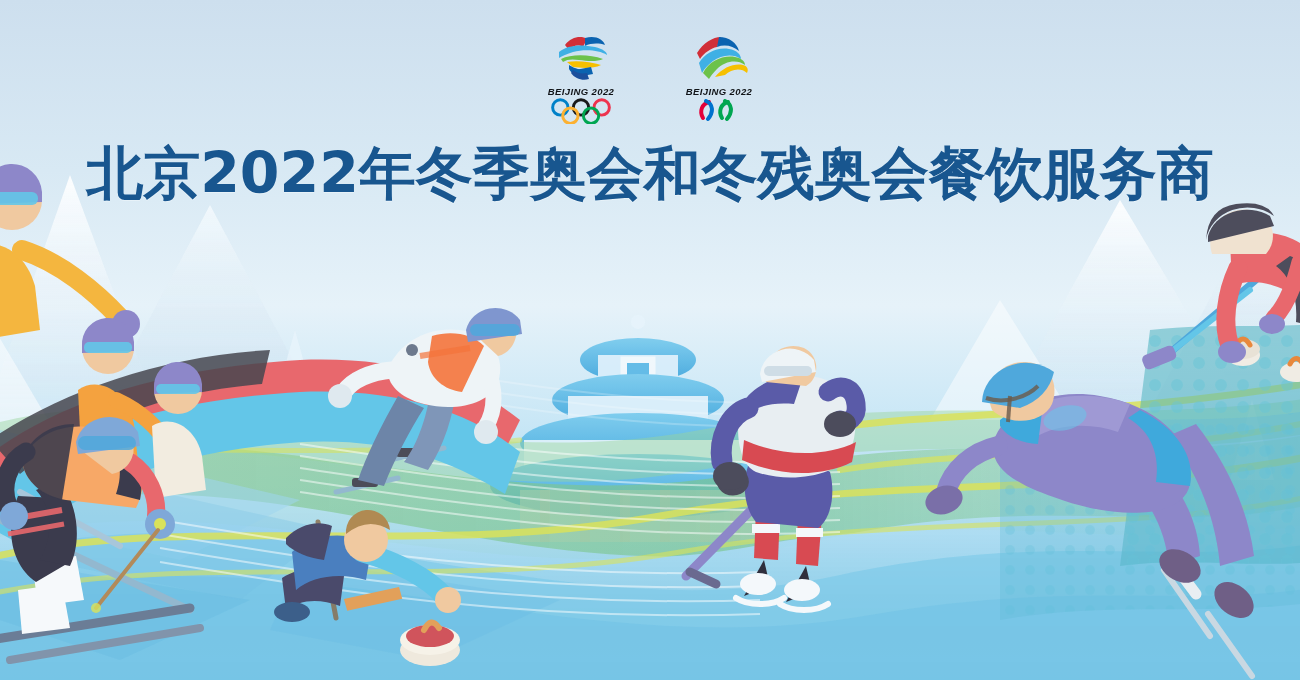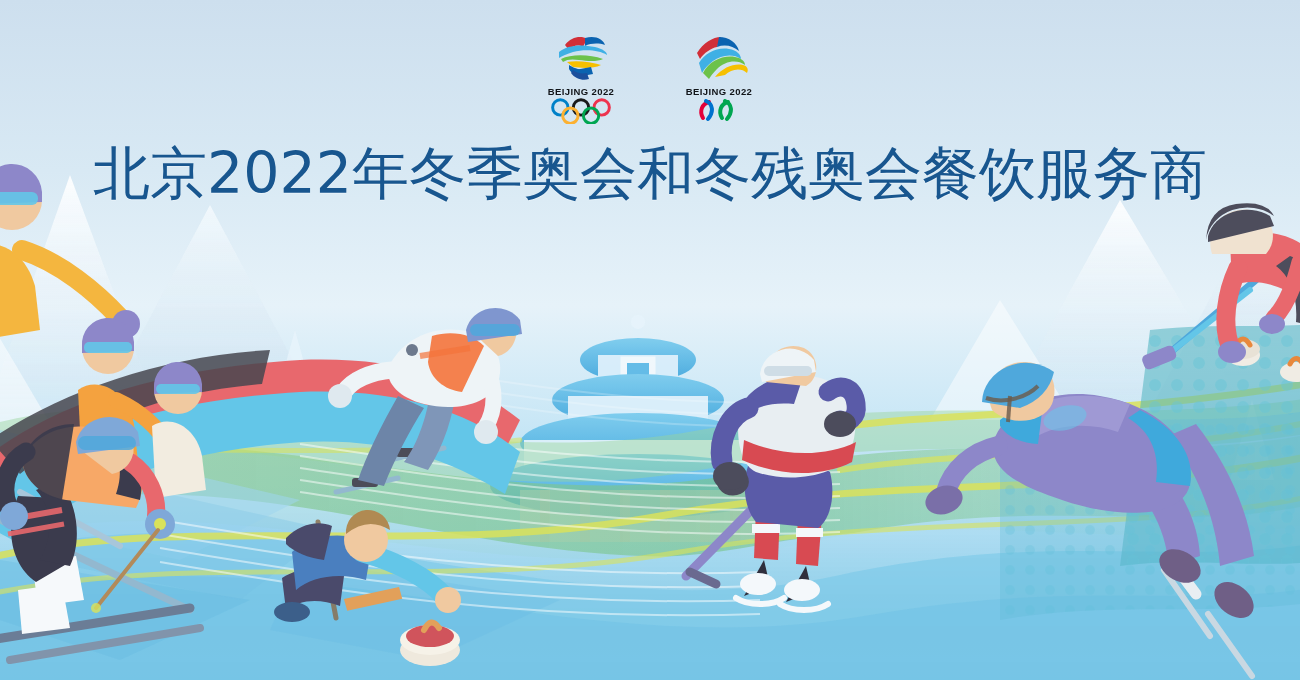--- a/index.html
+++ b/index.html
@@ -16,34 +16,34 @@
 
   
   .logos{
     position:absolute;left:0;right:0;top:28px;
     display:flex;justify-content:center;align-items:flex-start;gap:42px;
     z-index:40;
   }
   .logo-block{display:flex;flex-direction:column;align-items:center;width:96px;}
   .logo-mark{height:56px;display:flex;align-items:center;justify-content:center;}
   .logo-word{
-    font-size:9.5px;font-weight:bold;letter-spacing:.4px;
+    font-size:9.5px;font-weight:bold;font-style:italic;letter-spacing:.4px;
     color:#111418;margin-top:2px;white-space:nowrap;
     font-family:"Liberation Sans",sans-serif;
   }
   .logo-sym{height:24px;display:flex;align-items:center;justify-content:center;margin-top:2px;}
 
   
   .title{
     position:absolute;left:0;right:0;top:143px;
     text-align:center;
     z-index:45;
     font-size:57px;
     line-height:1.08;
-    font-weight:normal;
+    font-weight:bold;
     color:#18568f;
     letter-spacing:0px;
     font-family:"DejaVu Sans","Liberation Sans",sans-serif;
     text-shadow:0 1px 0 rgba(255,255,255,.35);
     white-space:nowrap;
   }
 </style>
 </head>
 <body>
 

